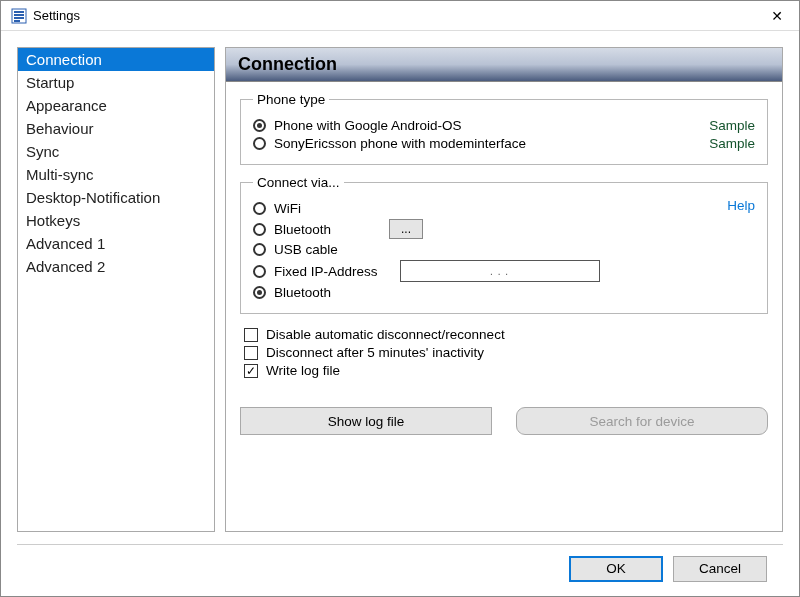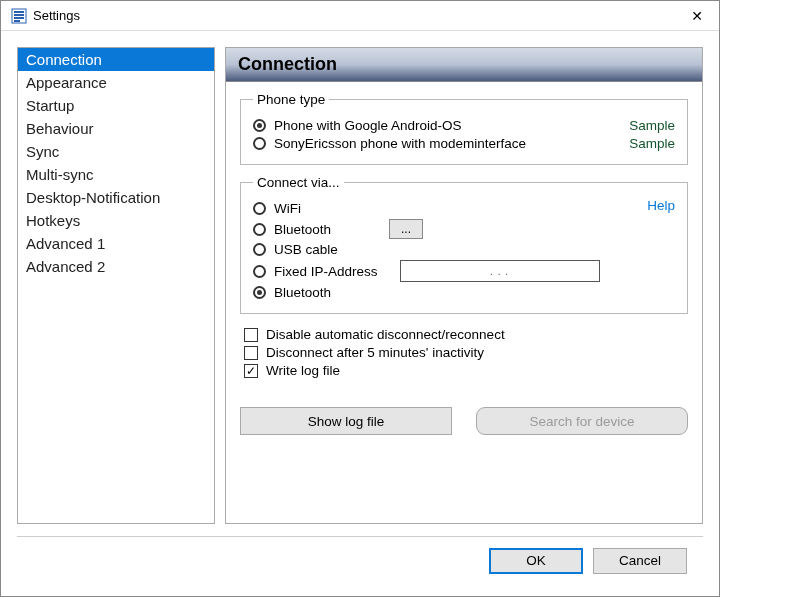--- a/index.html
+++ b/index.html
@@ -1,22 +1,22 @@
 <!DOCTYPE html>
 <html><head>
 <meta charset="utf-8">
 <style>
   * { box-sizing: border-box; }
   html, body { margin: 0; padding: 0; font-family: "Segoe UI", Tahoma, sans-serif; font-size: 13.5px; background: #fff; }
-  .window { width: 720px; height: 597px; border: 1px solid #888; position: relative; background: #fff; display: flex; flex-direction: column; }
+  .window { width: 800px; height: 597px; border: 1px solid #888; position: relative; background: #fff; display: flex; flex-direction: column; }
   .titlebar { height: 30px; display: flex; align-items: center; justify-content: space-between; padding: 0 10px; border-bottom: 1px solid #ddd; }
   .titlebar-left { display: flex; align-items: center; gap: 6px; }
   .titlebar-title { font-size: 13px; }
   .titlebar-close { font-size: 14px; cursor: default; font-family: Arial, sans-serif; padding: 2px 6px; }
-  .body { flex: 1; display: flex; flex-direction: column; padding: 16px 16px 12px 16px; gap: 12px; }
+  .body { flex: 1; display: flex; flex-direction: column; padding: 16px 16px 4px 16px; gap: 12px; }
   .main { flex: 1; display: flex; gap: 10px; }
   .sidebar { width: 198px; border: 1px solid #a9a9a9; background: #fff; overflow: hidden; }
   .sidebar-item { padding: 3px 8px; font-size: 15px; color: #222; cursor: default; white-space: nowrap; }
   .sidebar-item.selected { background: #0a78d7; color: #fff; }
   .content { flex: 1; border: 1px solid #a9a9a9; background: #fff; display: flex; flex-direction: column; }
   .content-header { background: linear-gradient(to bottom, #d5dbe6 0%, #b8c2d4 50%, #4a5b7d 100%); color: #000; font-weight: bold; font-size: 18px; padding: 6px 12px; border-bottom: 1px solid #888; }
   .content-body { padding: 10px 14px; display: flex; flex-direction: column; gap: 10px; }
   fieldset { border: 1px solid #b8b8b8; padding: 8px 12px 10px 12px; margin: 0; }
   legend { padding: 0 4px; }
   .radio-row { display: flex; align-items: center; gap: 8px; margin: 3px 0; }
@@ -60,22 +60,22 @@
       <span class="titlebar-title">Settings</span>
     </div>
     <div class="titlebar-close">✕</div>
   </div>
 
   <div class="body">
     <div class="main">
 
       <div class="sidebar">
         <div class="sidebar-item selected">Connection</div>
+        <div class="sidebar-item">Startup</div>
         <div class="sidebar-item">Appearance</div>
-        <div class="sidebar-item">Startup</div>
         <div class="sidebar-item">Behaviour</div>
         <div class="sidebar-item">Sync</div>
         <div class="sidebar-item">Multi-sync</div>
         <div class="sidebar-item">Desktop-Notification</div>
         <div class="sidebar-item">Hotkeys</div>
         <div class="sidebar-item">Advanced 1</div>
         <div class="sidebar-item">Advanced 2</div>
       </div>
 
       <div class="content">

